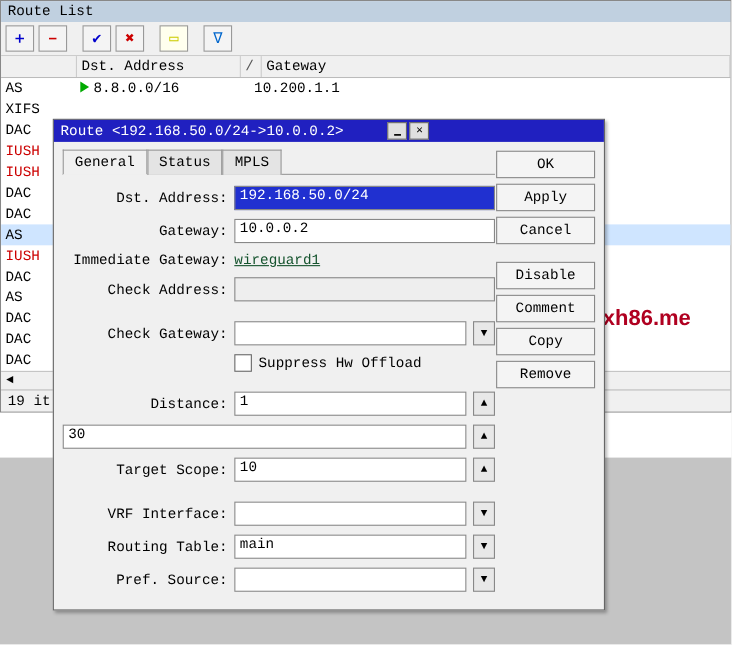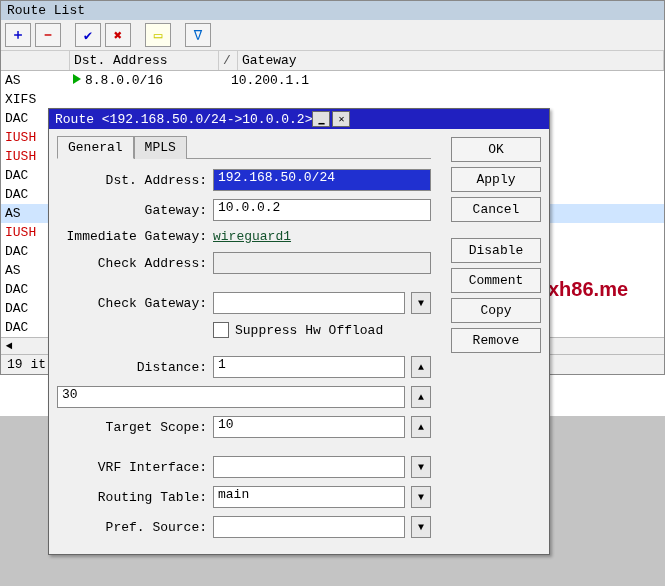--- a/index.html
+++ b/index.html
@@ -22,20 +22,21 @@
     color: #000;
     padding: 2px 6px;
     font-size: 13px;
     display: flex;
     align-items: center;
     justify-content: flex-start;
   }
   .titlebar-dark {
     background: #2020c0;
     color: #fff;
+    gap: 40px;
   }
   .titlebar-buttons { display:flex; gap:2px; }
   .titlebar-btn {
     width:16px; height:14px; border:1px solid #666; background:#e0e0e0;
     display:flex; align-items:center; justify-content:center; font-size:10px; color:#000;
   }
   .toolbar {
     background: #f0f0f0;
     padding: 3px 4px;
     display: flex;
@@ -106,21 +107,21 @@
     left: 48px;
     top: 108px;
     width: 500px;
     border: 1px solid #666;
     background: #f0f0f0;
     box-shadow: 2px 2px 3px rgba(0,0,0,.3);
   }
   .dialog-body {
     display: flex;
     padding: 6px 8px 8px 8px;
-    gap: 20px;
+    gap: 1px;
   }
   .dialog-left { flex:1; }
   .dialog-right { width: 90px; display:flex; flex-direction:column; gap:5px; padding-top:2px;}
   .dlg-btn {
     border:1px solid #888; background:#f4f4f4; padding:4px 0; text-align:center; font-size:13px;
   }
   .tabs { display:flex; border-bottom:1px solid #999; margin-bottom:10px;}
   .tab {
     padding:3px 10px; border:1px solid #999; border-bottom:none; background:#e4e4e4;
     position:relative; top:1px; font-size:13px;
@@ -263,20 +264,21 @@
     <span>Route &lt;192.168.50.0/24-&gt;10.0.0.2&gt;</span>
     <div class="titlebar-buttons">
       <div class="titlebar-btn">▁</div>
       <div class="titlebar-btn">✕</div>
     </div>
   </div>
   <div class="dialog-body">
     <div class="dialog-left">
       <div class="tabs">
         <div class="tab active">General</div>
+        <div class="tab">Status</div>
         <div class="tab">MPLS</div>
       </div>
 
       <div class="form-row">
         <div class="form-label">Dst. Address:</div>
         <div class="form-input sel">192.168.50.0/24</div>
       </div>
       <div class="form-row">
         <div class="form-label">Gateway:</div>
         <div class="form-input">10.0.0.2</div>

